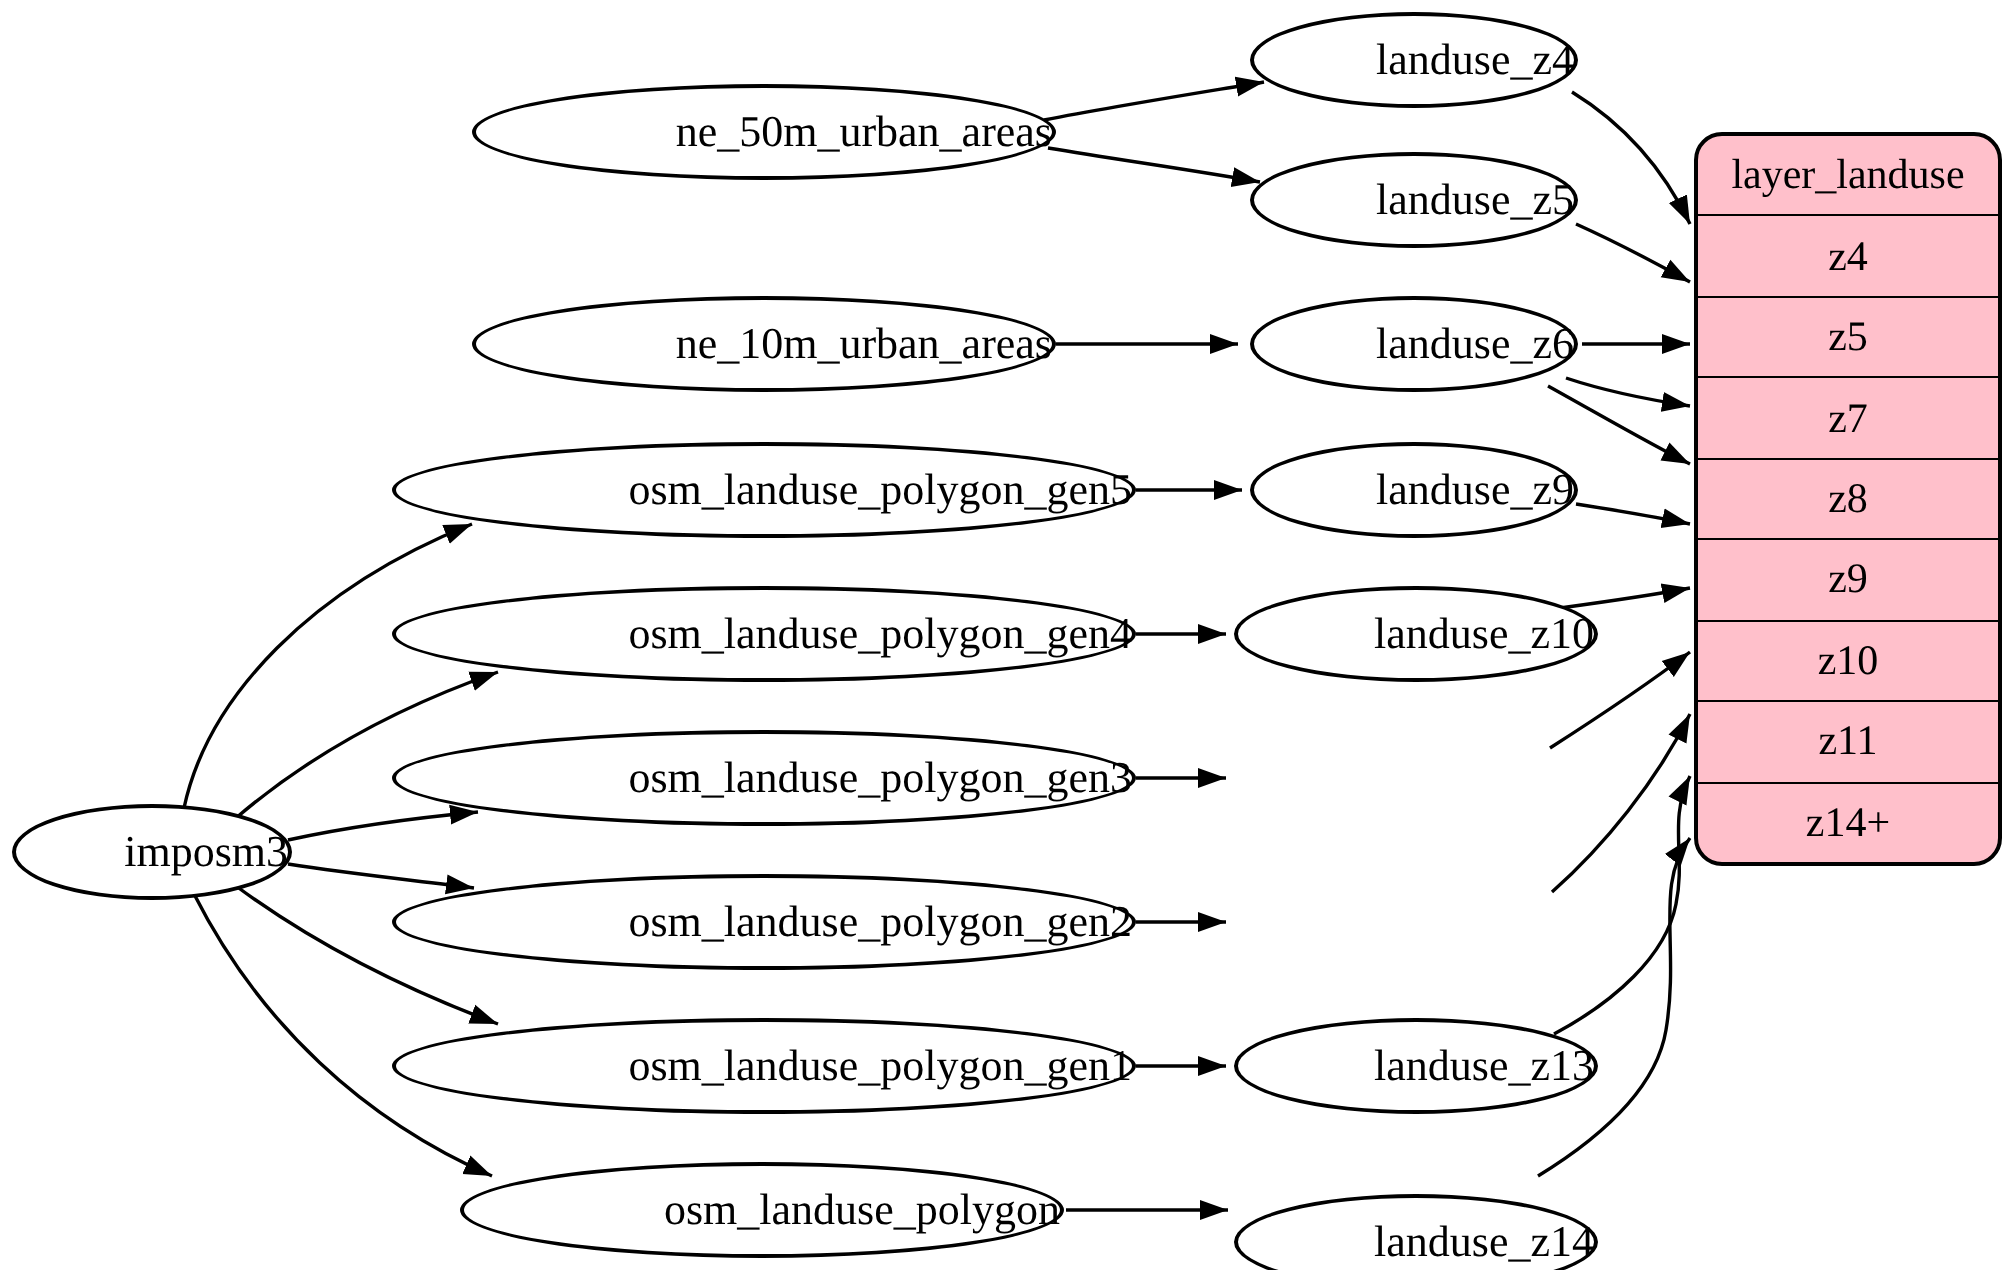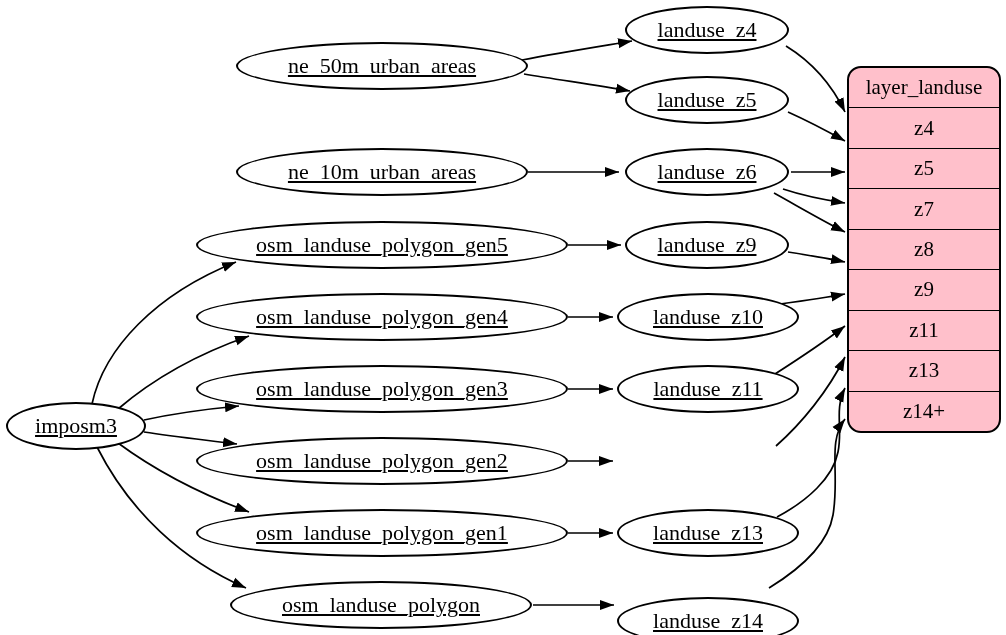--- a/index.html
+++ b/index.html
@@ -28,22 +28,21 @@
     stroke: var(--stroke);
     stroke-width: 1.7;
   }
   .node {
     position: absolute;
     border: 2px solid var(--stroke);
     border-radius: 50%;
     background: var(--node_fill);
     display: flex;
     align-items: center;
-    justify-content: center;
-    text-decoration: underline;
+    justify-content: flex-end;
   }
   .lbl {
     font-size: 22px;
     color: #000;
     white-space: nowrap;
     line-height: 1;
   }
   .record {
     position: absolute;
     left: 847px; top: 66px;
@@ -140,35 +139,32 @@
   </div>
   <div class="node" style="left:625px; top:148px; width:164px; height:48px">
     <span class="lbl">landuse_z6</span>
   </div>
   <div class="node" style="left:625px; top:221px; width:164px; height:48px">
     <span class="lbl">landuse_z9</span>
   </div>
   <div class="node" style="left:617px; top:293px; width:182px; height:48px">
     <span class="lbl">landuse_z10</span>
   </div>
-  <div class="node" style="left:617px; top:365px; width:182px; height:48px">
-    <span class="lbl">landuse_z11</span>
-  </div>
   <div class="node" style="left:617px; top:509px; width:182px; height:48px">
     <span class="lbl">landuse_z13</span>
   </div>
   <div class="node" style="left:617px; top:597px; width:182px; height:48px">
     <span class="lbl">landuse_z14</span>
   </div>
 
   <div class="record">
     <div class="cell">layer_landuse</div>
     <div class="cell">z4</div>
     <div class="cell">z5</div>
     <div class="cell">z7</div>
     <div class="cell">z8</div>
     <div class="cell">z9</div>
+    <div class="cell">z10</div>
     <div class="cell">z11</div>
-    <div class="cell">z13</div>
     <div class="cell">z14+</div>
   </div>
 
 </div>
 
 </body></html>

